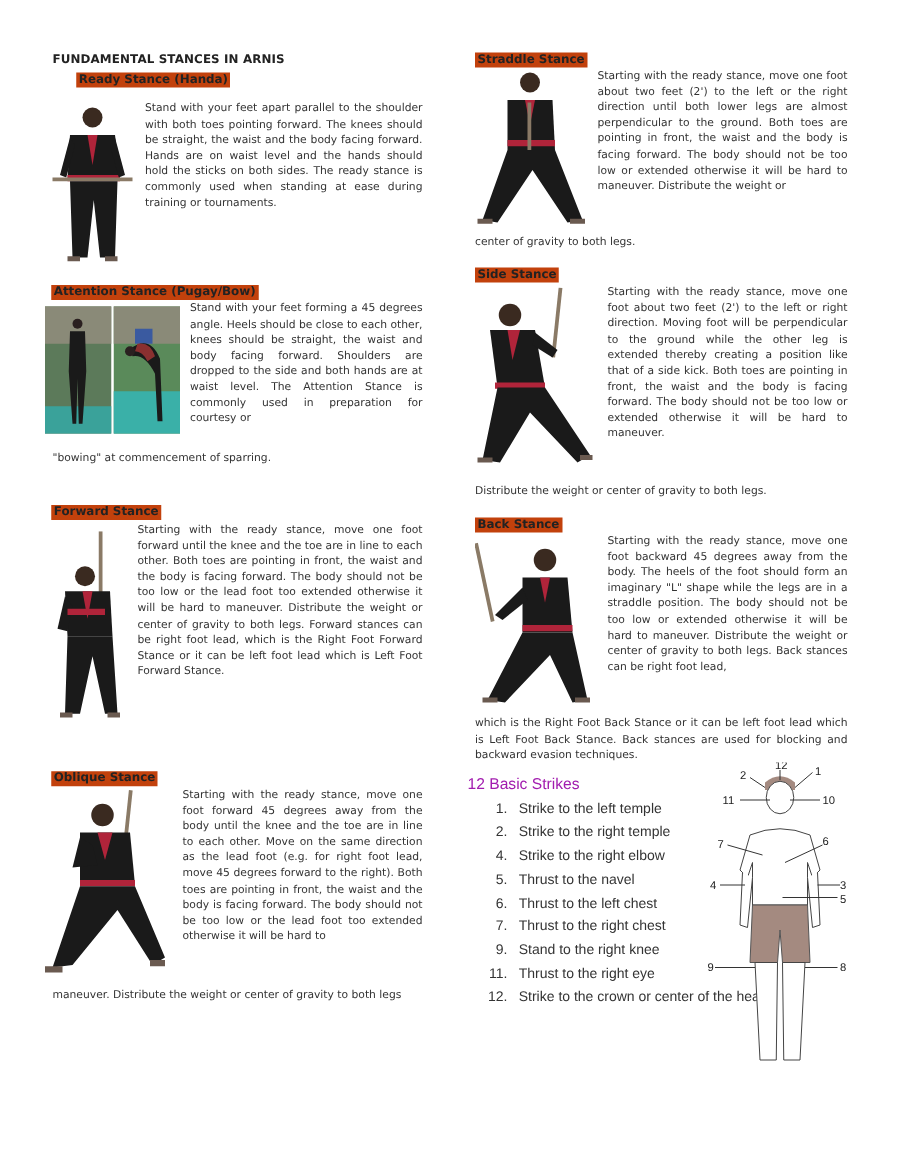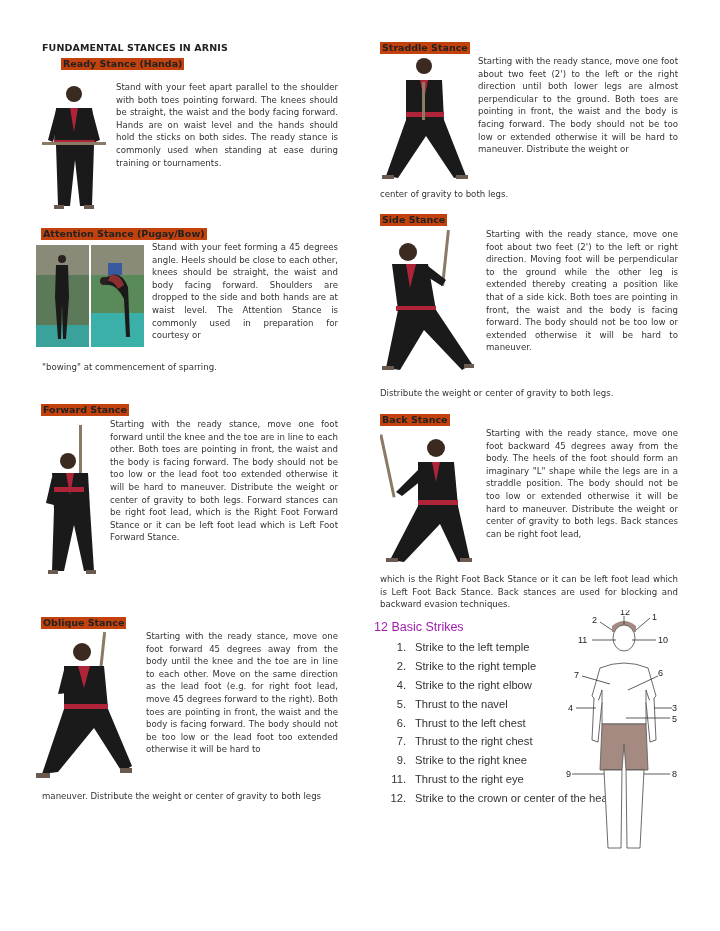--- a/index.html
+++ b/index.html
@@ -150,21 +150,21 @@
 <div class="para" style="left:380px; top:573px; width:298px; height:50px; overflow:hidden;">which is the Right Foot Back Stance or it can be left foot lead which is Left Foot Back Stance.  Back stances are used for blocking and backward evasion techniques.</div>
 
 <div class="strikes-title">12 Basic Strikes</div>
 <ul class="strike-list">
   <li><span class="num">1.</span><span>Strike to the left temple</span></li>
   <li><span class="num">2.</span><span>Strike to the right temple</span></li>
   <li><span class="num">4.</span><span>Strike to the right elbow</span></li>
   <li><span class="num">5.</span><span>Thrust to the navel</span></li>
   <li><span class="num">6.</span><span>Thrust to the left chest</span></li>
   <li><span class="num">7.</span><span>Thrust to the right chest</span></li>
-  <li><span class="num">9.</span><span>Strike to the right knee</span></li>
+  <li><span class="num">9.</span><span>Stand to the right knee</span></li>
   <li><span class="num">11.</span><span>Thrust to the right eye</span></li>
   <li><span class="num">12.</span><span>Strike to the crown or center of the head</span></li>
 </ul>
 
 <div class="body-diagram">
   <svg width="120" height="250" viewBox="0 0 120 250">
 
     <path d="M46 16 Q58 6 70 16 L70 22 L46 22 Z" fill="#a48a80"></path>
     <ellipse cx="58" cy="28" rx="11" ry="13" fill="#fff" stroke="#444" stroke-width="0.8"></ellipse>
 

